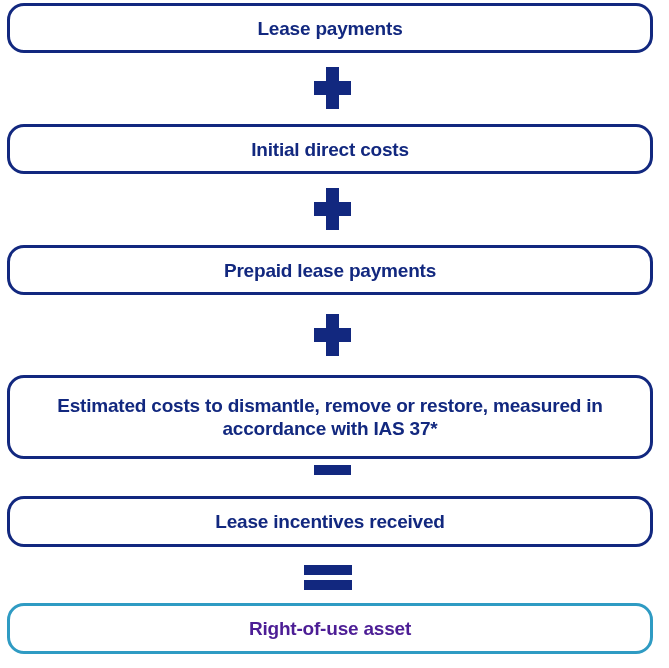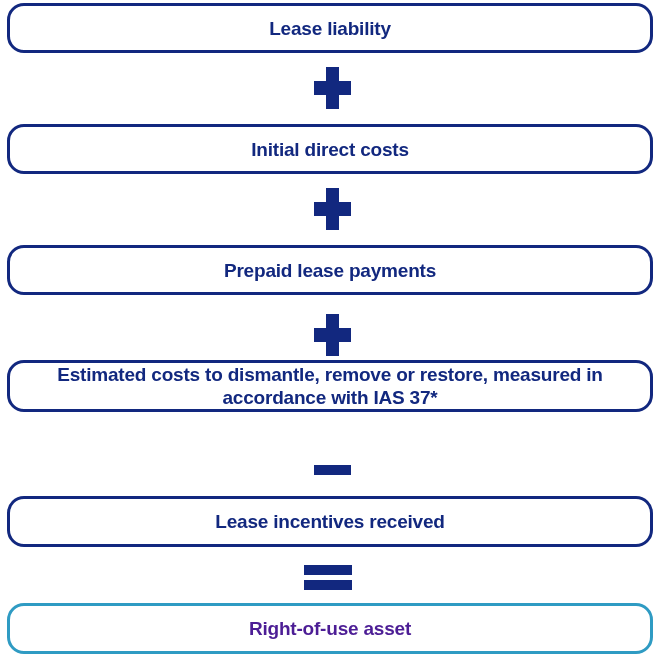--- a/index.html
+++ b/index.html
@@ -19,35 +19,35 @@
   .minus { left: 314px; width: 37px; height: 10px; background: #12287f; }
   .equals { left: 304px; width: 48px; height: 26px; }
   .equals::before, .equals::after { content: ""; position: absolute; left: 0; width: 48px; height: 10px; background: #12287f; }
   .equals::before { top: 0; }
   .equals::after { top: 15px; }
 </style>
 </head>
 <body>
 
 <div class="box" style="top:3px;height:50px;">
-  <span>Lease liability</span>
+  <span>Lease payments</span>
 </div>
 <div class="op plus" style="top:67px;"></div>
 
 <div class="box" style="top:124px;height:50px;justify-content:center;">
   <span>Initial direct costs</span>
 </div>
 <div class="op plus" style="top:188px;"></div>
 
 <div class="box" style="top:245px;height:50px;">
   <span>Prepaid lease payments</span>
 </div>
 <div class="op plus" style="top:314px;"></div>
 
-<div class="box" style="top:360px;height:52px;padding:0 36px;">
+<div class="box" style="top:375px;height:84px;padding:0 36px;">
   <span>Estimated costs to dismantle, remove or restore, measured in accordance with IAS 37*</span>
 </div>
 <div class="op minus" style="top:465px;"></div>
 
 <div class="box" style="top:496px;height:51px;align-items:center;">
   <span>Lease incentives received</span>
 </div>
 <div class="op equals" style="top:565px;"></div>
 
 <div class="box result" style="top:603px;height:51px;">

